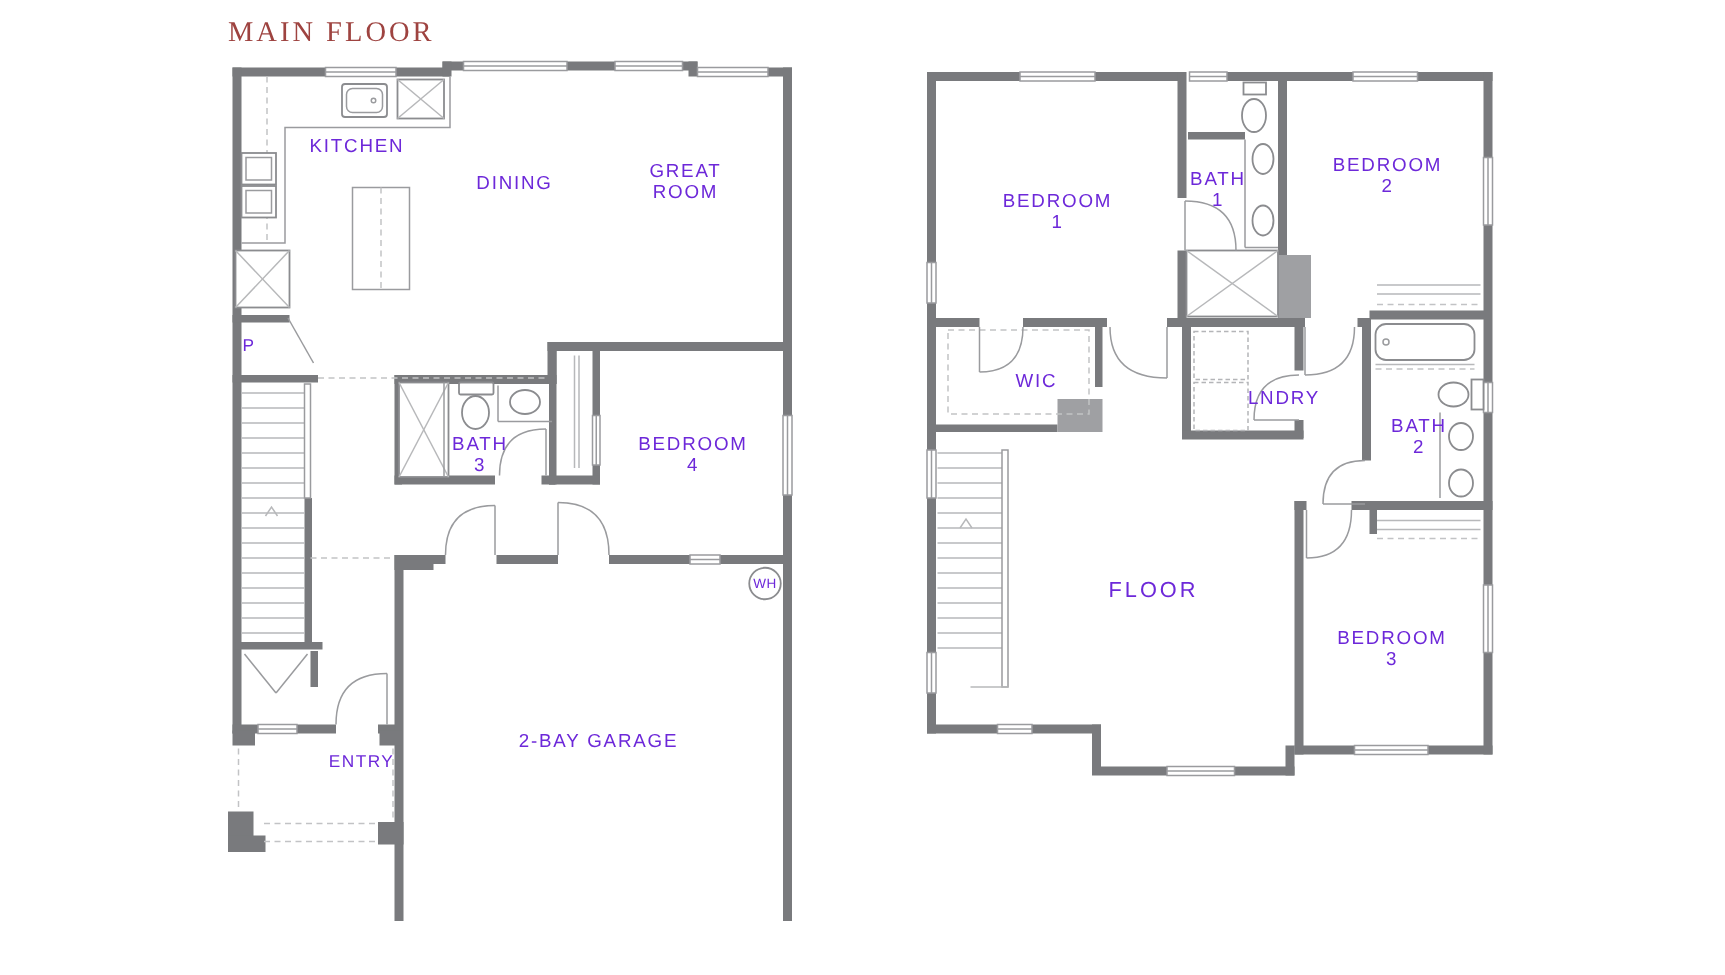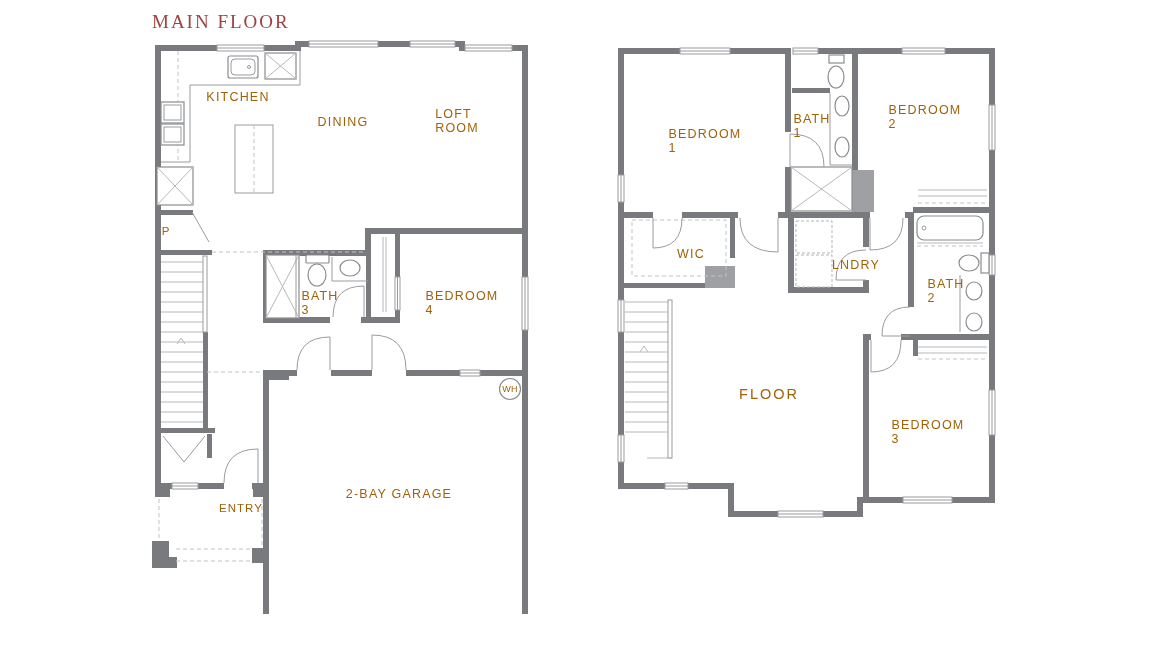--- a/index.html
+++ b/index.html
@@ -10,22 +10,22 @@
   .wall{fill:#797a7d;stroke:none;}
   .chase{fill:#9fa0a3;stroke:none;}
   .win{fill:#ffffff;stroke:#9a9b9e;stroke-width:1;}
   .winl{stroke:#9a9b9e;stroke-width:1;}
   .fix{fill:#ffffff;stroke:#8b8c8f;stroke-width:1.2;}
   .fixthin{fill:none;stroke:#9a9b9e;stroke-width:1;}
   .thin2{fill:none;stroke:#b7b8ba;stroke-width:1;}
   .dash{fill:none;stroke:#c2c3c5;stroke-width:1;stroke-dasharray:4 3;}
   .dashrect{fill:none;stroke:#b4b5b8;stroke-width:1;stroke-dasharray:3 2;}
   
-  .lbl{position:absolute;transform:translate(-50%,-50%);color:#a16207;font-size:12.5px;
-       letter-spacing:1.2px;line-height:14px;text-align:left;white-space:nowrap;}
+  .lbl{position:absolute;transform:translate(-50%,-50%);color:#6d28d9;font-size:12.5px;
+       letter-spacing:1.2px;line-height:14px;text-align:center;white-space:nowrap;}
   .lbl.sm{font-size:11.5px;letter-spacing:1px;}
   .lbl.xs{font-size:9px;letter-spacing:.3px;}
   .lbl.lg{font-size:14.5px;letter-spacing:2px;}
   .title{position:absolute;font-family:"Liberation Serif",serif;font-size:19px;
          letter-spacing:2px;color:#9e4340;white-space:nowrap;}
 </style>
 </head>
 <body>
 
 <div class="stage">
@@ -349,21 +349,21 @@
       <path class="fixthin" d="M871,372 Q901,372 901,340"></path>
     </g>
   </g>
 </svg>
 
   <div class="title" style="left:152px;top:11px">MAIN FLOOR</div>
 
   <div class="lbl" style="left:238px;top:97px">KITCHEN</div>
   <div class="lbl" style="left:343px;top:122px">DINING</div>
   <div class="lbl" style="left:457px;top:121px">
-    <div>LOFT</div>
+    <div>GREAT</div>
     <div>ROOM</div>
   </div>
   <div class="lbl sm" style="left:166px;top:231px">P</div>
   <div class="lbl" style="left:320px;top:303px">
     <div>BATH</div>
     <div>3</div>
   </div>
   <div class="lbl" style="left:462px;top:303px">
     <div>BEDROOM</div>
     <div>4</div>

